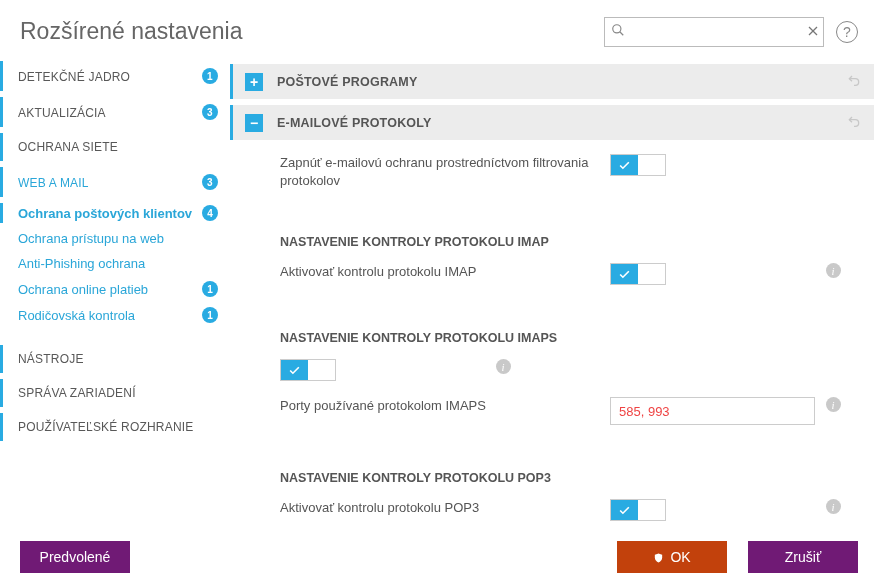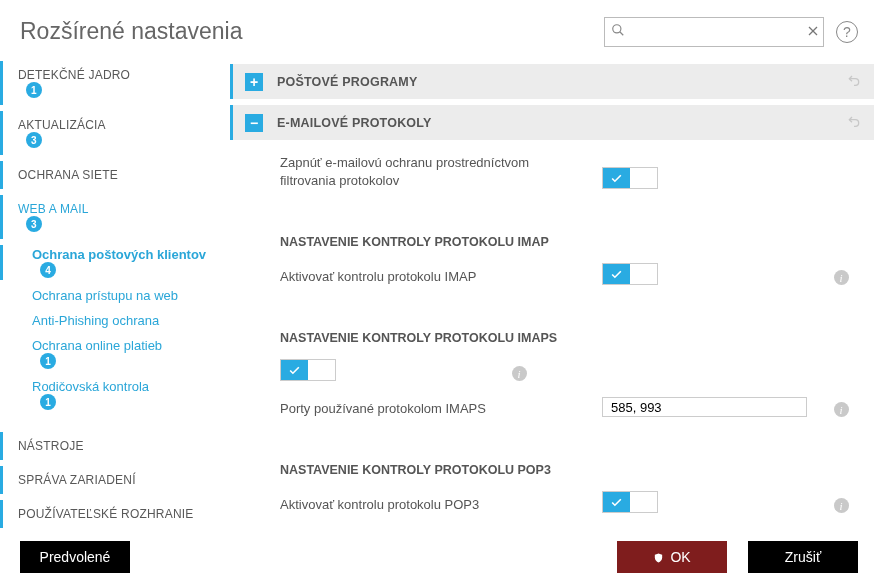--- a/index.html
+++ b/index.html
@@ -54,25 +54,24 @@
     padding: 0;
     overflow-y: auto;
   }
   .nav-item {
     position: relative;
     padding: 10px 12px 10px 18px;
     font-size: 13px;
     color: #585858;
     cursor: pointer;
     display: flex;
-    align-items: flex-start;
-    flex-direction: column;
+    align-items: flex-end;
   }
   .nav-item.top { text-transform: uppercase; font-size: 12px; letter-spacing: 0.2px; }
-  .nav-item.sub { padding: 5px 12px 5px 32px; color: #2aa6d8; }
+  .nav-item.sub { padding: 5px 12px 5px 18px; color: #2aa6d8; }
   .nav-item.active-top { color: #2aa6d8; }
   .nav-item.active-sub { color: #2aa6d8; font-weight: 700; }
   .nav-item.active-sub::before, .nav-item.bar::before {
     content: ""; position: absolute; left: 0; top: 3px; bottom: 3px;
     width: 3px; background: #29abe2;
   }
   .nav-item.top .label, .nav-item.sub .label { flex: 1; }
   .badge {
     display: inline-flex; align-items: center; justify-content: center;
     min-width: 16px; height: 16px; border-radius: 8px;
@@ -99,23 +98,22 @@
     display: flex; align-items: center; justify-content: center;
     font-weight: 700; font-size: 14px; margin-right: 14px;
     line-height: 1;
   }
   .section-title {
     font-weight: 700; color: #555; font-size: 12.5px; letter-spacing: 0.2px;
     flex: 1;
   }
   .undo-icon { color: #c8c8c8; font-size: 15px; }
   .row {
-    display: flex; align-items: flex-end;
+    display: flex; align-items: flex-start;
     padding: 8px 20px 8px 50px;
-    gap: 16px;
   }
   .row-label { flex: 1; color: #555; font-size: 13px; max-width: 330px; line-height: 1.35; }
   .row-control { width: 210px; display: flex; align-items: center; }
   .row-info { width: 26px; display: flex; justify-content: center; }
   .info-icon {
     width: 15px; height: 15px; border-radius: 50%; background: #c9c9c9;
     color: #fff; display: flex; align-items: center; justify-content: center;
     font-size: 11px; font-style: italic; font-family: Georgia, serif;
     cursor: help;
   }
@@ -123,39 +121,39 @@
     width: 56px; height: 22px; border: 1px solid #ccc; background: #fff;
     display: flex; cursor: pointer;
   }
   .toggle .tog-on {
     width: 28px; background: #29abe2; display: flex;
     align-items: center; justify-content: center; color: #fff;
   }
   .toggle .tog-off { width: 28px; background: #fff; }
   .toggle svg { width: 13px; height: 13px; }
   .text-input {
-    width: 205px; height: 20px; border: 1px solid #ccc;
-    padding: 0 8px; font-size: 13px; color: #000000; outline: none;
+    width: 205px; height: 28px; border: 1px solid #ccc;
+    padding: 0 8px; font-size: 13px; color: #ef4444; outline: none;
   }
   .subheading {
     padding: 22px 20px 6px 50px;
     font-weight: 700; color: #555; font-size: 12.5px;
   }
   .footer {
     position: absolute; bottom: 0; left: 0; right: 0;
     height: 56px; display: flex; align-items: center;
     padding: 0 20px; background: #fff;
   }
   .btn {
     height: 32px; min-width: 110px; border: none; cursor: pointer;
     font-size: 14px; color: #fff; display: inline-flex;
     align-items: center; justify-content: center; gap: 6px;
   }
-  .btn-gray { background: #000000; }
-  .btn-blue { background: #7f1d1d; align-items: center; }
+  .btn-gray { background: #701a75; }
+  .btn-blue { background: #c2410c; align-items: center; }
   .footer-spacer { flex: 1; }
   .footer .btn + .btn { margin-left: 21px; }
   .shield {
     display: inline-block; width: 11px; height: 12px;
   }
   ::-webkit-scrollbar { width: 10px; }
   ::-webkit-scrollbar-thumb { background: #c4c4c4; }
   ::-webkit-scrollbar-track { background: #f0f0f0; }
   .spacer-block { height: 16px; }
 </style>

